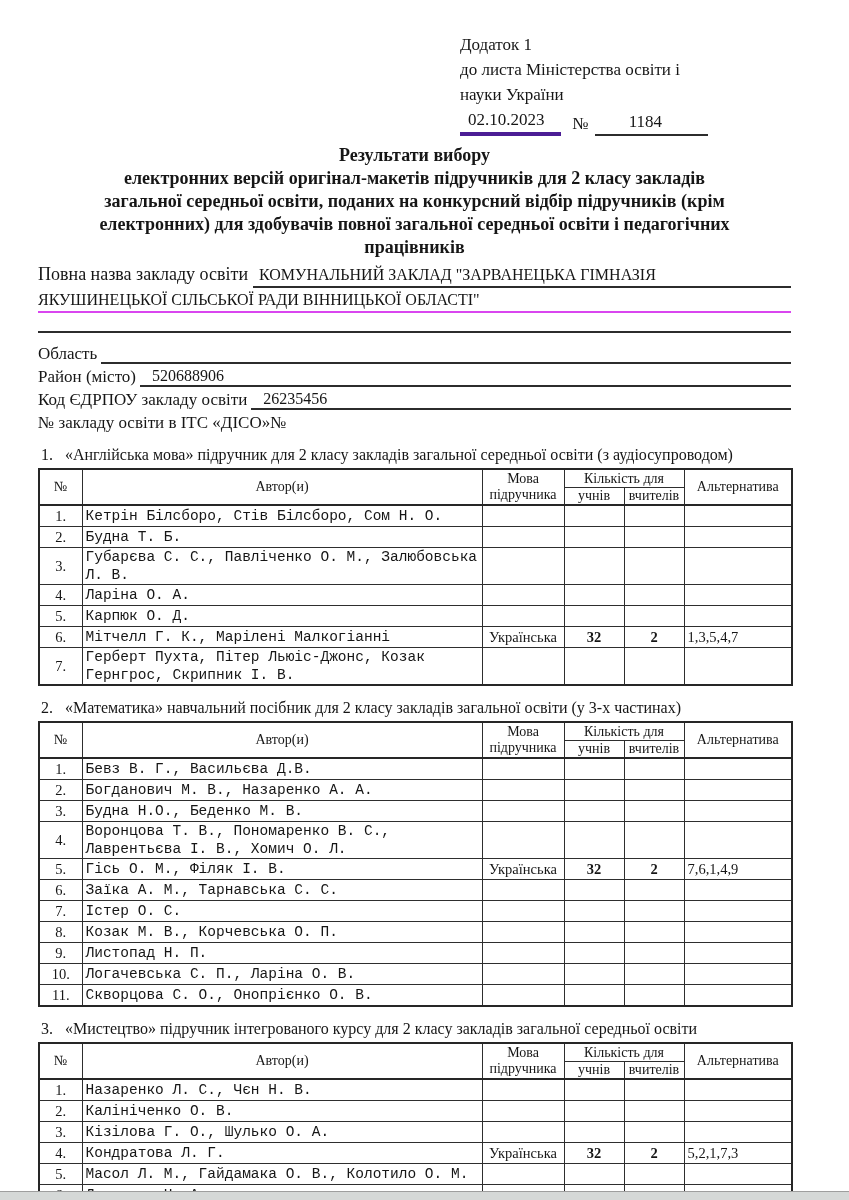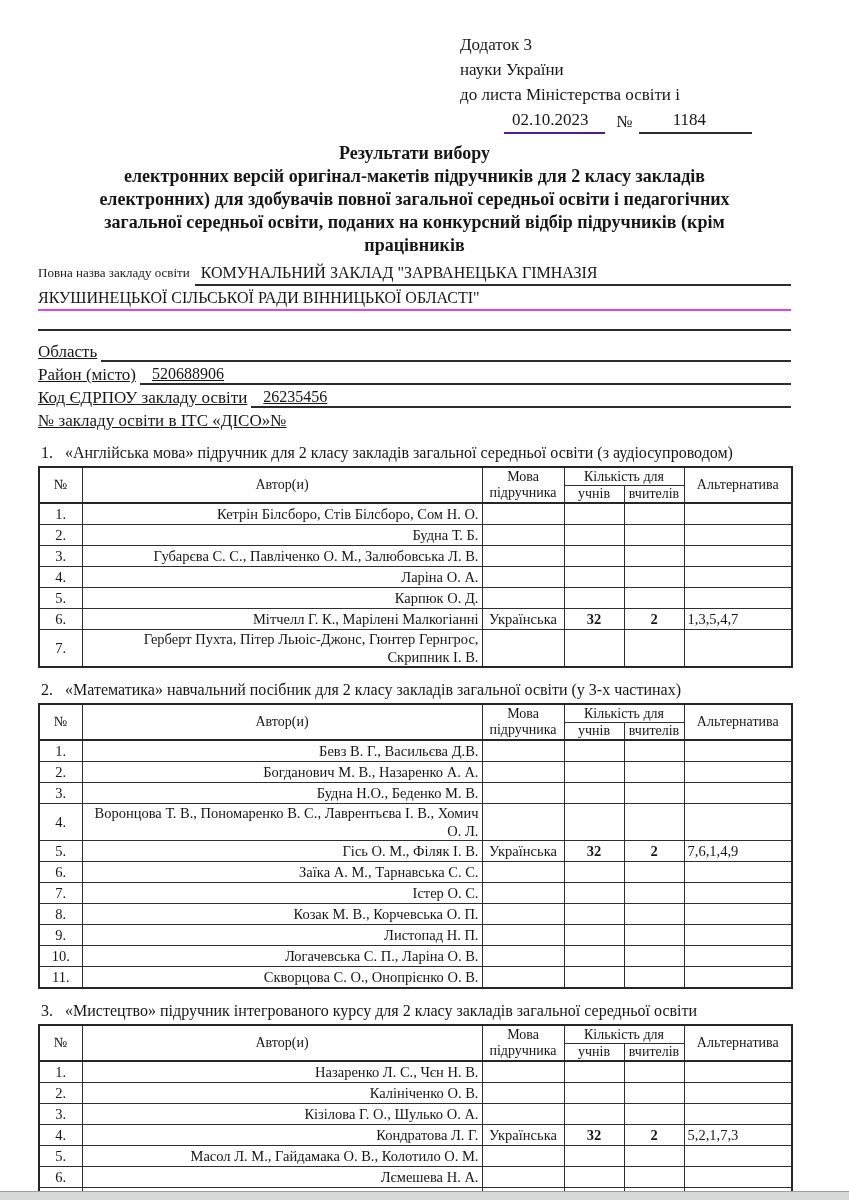--- a/index.html
+++ b/index.html
@@ -10,37 +10,37 @@
     background: #ffffff;
     font-family: "Liberation Serif", serif;
     color: #161616;
     overflow: hidden;
   }
   .content { position: absolute; left: 38px; top: 0; width: 753px; }
 
   
   .doc-header { margin: 32px 0 0 422px; font-size: 17px; line-height: 25px; }
   .date-row { display: flex; align-items: flex-end; line-height: 25px; }
-  .date-value { border-bottom: 2px solid #4c1d95; padding: 0 16px 0 8px; margin-left: 44px; }
+  .date-value { border-bottom: 4px solid #4c1d95; padding: 0 16px 0 8px; }
   .no-label   { padding: 0 6px 0 12px; }
   .doc-number { border-bottom: 2px solid #2c2c2c; padding: 0 46px 0 34px; }
 
   
   .title { margin-top: 8px; text-align: center; font-weight: bold; font-size: 18px; line-height: 23px; }
 
   
   .school { margin-top: 4px; font-size: 16px; line-height: 23px; }
   .school-line1 { display: flex; }
-  .school-label { white-space: nowrap; padding-right: 5px; font-size: 13px; }
+  .school-label { white-space: nowrap; padding-right: 5px; font-size: 18px; }
   .school-value1 { flex: 1; border-bottom: 2px solid #2c2c2c; padding-left: 6px; }
   .school-value2 { border-bottom: 2px solid #d946ef; }
   .school-blank { height: 14px; margin-top: 4px; border-bottom: 2px solid #2c2c2c; }
 
   
-  .fields { margin-top: 8px; text-decoration: underline; }
+  .fields { margin-top: 8px; }
   .field-row { display: flex; align-items: flex-end; height: 23px; font-size: 17px; }
   .field-label { white-space: nowrap; padding-right: 4px; }
   .field-value { flex: 1; border-bottom: 2px solid #2c2c2c; padding: 0 0 0 12px; font-size: 16px; }
 
   
   .section { margin-top: 12px; }
   .section-heading { display: flex; font-size: 16px; line-height: 19px; }
   .heading-num { width: 27px; padding-left: 3px; box-sizing: border-box; }
   .heading-text { flex: 1; }
 
@@ -51,51 +51,51 @@
   }
   table.authors th, table.authors td { border: 1px solid #2e2e2e; overflow: hidden; }
   table.authors th {
     font-weight: normal; font-size: 14px; padding: 0 1px; text-align: center; line-height: 16px;
   }
   table.authors thead tr.h1 th { height: 17px; }
   table.authors thead tr.h2 th { height: 16px; }
   table.authors tbody tr:first-child td { border-top: 2px solid #262626; }
   table.authors td { font-size: 14.5px; height: 20px; line-height: 18px; padding: 0 3px; }
   td.c-num { text-align: center; padding: 0 1px; }
-  td.c-authors { text-align: right; padding: 0 4px 0 6px; }
+  td.c-authors { text-align: left; padding: 0 4px 0 6px; font-family: Liberation Mono, monospace; }
   td.c-language { text-align: center; font-size: 13px; }
   td.c-students, td.c-teachers { text-align: center; font-size: 15px; font-weight: bold; }
   td.c-alternative { text-align: left; padding-left: 4px; font-size: 15px; border-radius: 9px; }
 
   
   .scan-line { position: absolute; left: 0; right: 0; top: 1191px; height: 1px; background: #9e9e9e; }
   .scan-bar  { position: absolute; left: 0; right: 0; top: 1192px; bottom: 0; background: #d5d8d7; }
 </style>
 </head>
 <body>
 
 <div class="page">
   <div class="content">
 
     <div class="doc-header">
-      <div>Додаток 3</div>
+      <div>Додаток 1</div>
+      <div>до листа Міністерства освіти і</div>
       <div>науки України</div>
-      <div>до листа Міністерства освіти і</div>
       <div class="date-row">
         <span class="date-value">02.10.2023</span>
         <span class="no-label">№</span>
         <span class="doc-number">1184</span>
       </div>
     </div>
 
     <div class="title">
       <div>Результати вибору</div>
       <div>електронних версій оригінал-макетів підручників для 2 класу закладів</div>
+      <div>загальної середньої освіти, поданих на конкурсний відбір підручників (крім</div>
       <div>електронних) для здобувачів повної загальної середньої освіти і педагогічних</div>
-      <div>загальної середньої освіти, поданих на конкурсний відбір підручників (крім</div>
       <div>працівників</div>
     </div>
 
     <div class="school">
       <div class="school-line1">
         <span class="school-label">Повна назва закладу освіти</span>
         <span class="school-value1">КОМУНАЛЬНИЙ ЗАКЛАД "ЗАРВАНЕЦЬКА ГІМНАЗІЯ</span>
       </div>
       <div class="school-value2">ЯКУШИНЕЦЬКОЇ СІЛЬСЬКОЇ РАДИ ВІННИЦЬКОЇ ОБЛАСТІ"</div>
       <div class="school-blank"></div>
@@ -190,21 +190,21 @@
             <tr>
               <td class="c-num">6.</td>
               <td class="c-authors">Мітчелл Г. К., Марілені Малкогіанні</td>
               <td class="c-language">Українська</td>
               <td class="c-students">32</td>
               <td class="c-teachers">2</td>
               <td class="c-alternative">1,3,5,4,7</td>
             </tr>
             <tr>
               <td class="c-num">7.</td>
-              <td class="c-authors">Герберт Пухта, Пітер Льюіс-Джонс, Гюнтер Гернгрос, Скрипник І. В.</td>
+              <td class="c-authors">Герберт Пухта, Пітер Льюіс-Джонс, Козак Гернгрос, Скрипник І. В.</td>
               <td class="c-language"></td>
               <td class="c-students"></td>
               <td class="c-teachers"></td>
               <td class="c-alternative"></td>
             </tr>
           </tbody>
       </table>
     </div>
 
     <div class="section">

